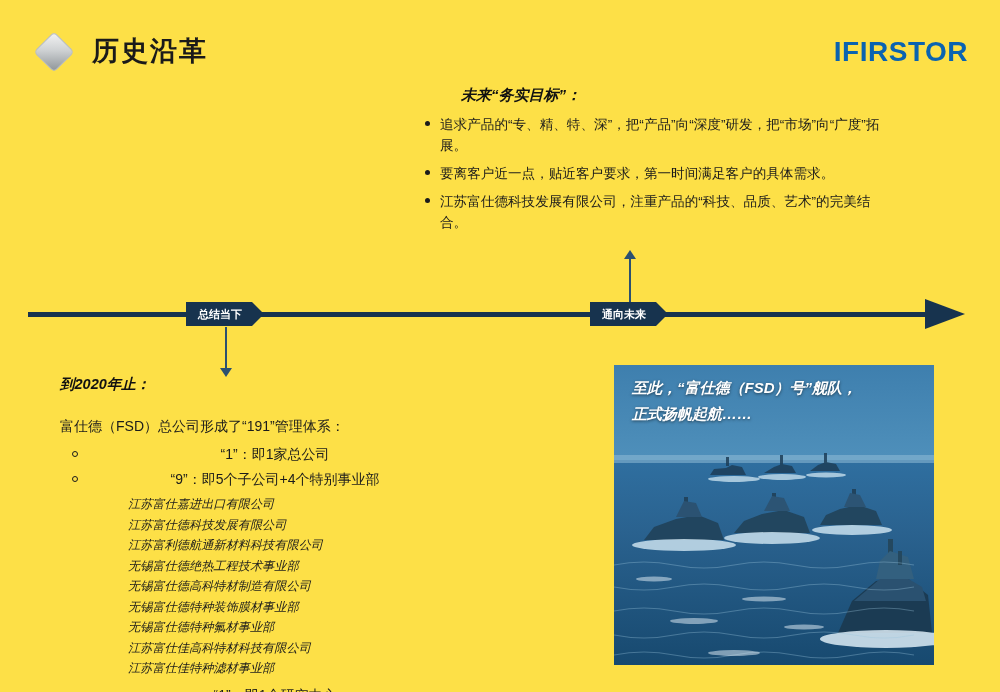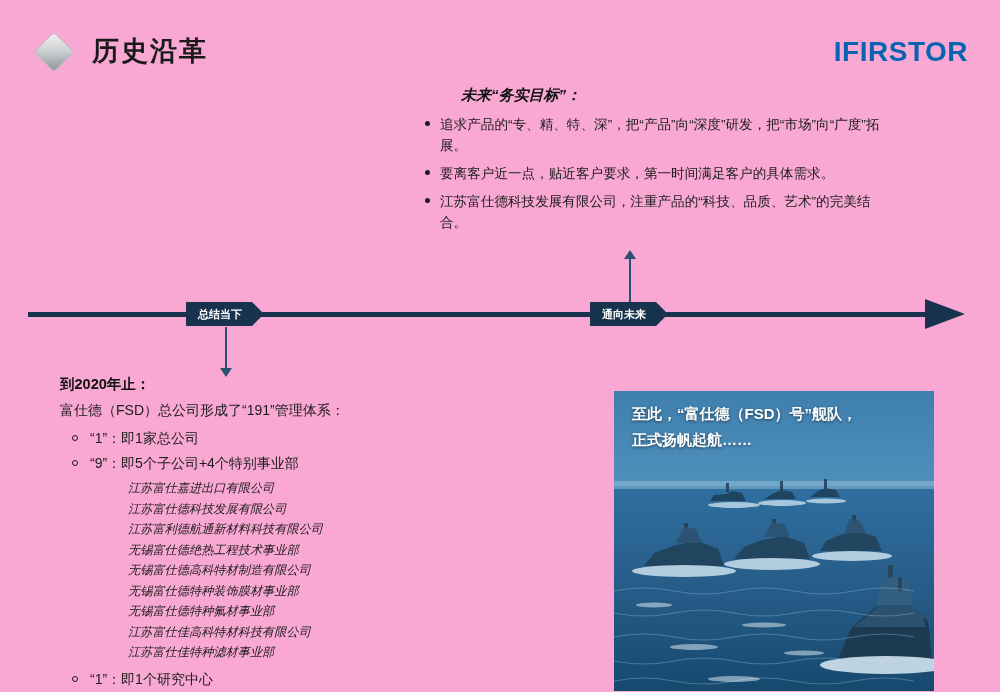--- a/index.html
+++ b/index.html
@@ -6,21 +6,21 @@
   html, body {
     margin: 0; padding: 0;
     width: 1000px; height: 692px;
     background: #ffffff;
     font-family: "Liberation Sans", sans-serif;
     overflow: hidden;
   }
   #slide {
     position: relative;
     width: 1000px; height: 692px;
-    background: #f9a8d4;
+    background: #fde047;
   }
 
   
   .hdr-diamond {
     position: absolute; left: 30px; top: 28px;
     width: 48px; height: 48px;
   }
   .hdr-title {
     position: absolute; left: 92px; top: 33px;
     font-size: 27px; font-weight: bold;
@@ -109,54 +109,56 @@
     position: absolute; left: 1px; top: 7px;
     width: 5px; height: 5px; border-radius: 50%;
     background: #1b1b1b;
   }
 
   
   .past {
     position: absolute; left: 60px; top: 375px; width: 400px;
   }
   .past-title {
-    font-size: 14.5px; font-weight: bold; 
-    color: #111; margin-bottom: 8px;
+    font-size: 14.5px; font-weight: bold; font-style: italic;
+    color: #111; margin-bottom: 24px;
   }
   .past-lead {
     font-size: 14px; color: #1b1b1b; margin-bottom: 8px;
   }
   .p-item {
     position: relative;
     padding-left: 30px;
     font-size: 14px;
     color: #1b1b1b;
     line-height: 1.5;
     margin-bottom: 4px;
+    text-align: center;
   }
   .p-item .bullet {
     position: absolute; left: 12px; top: 7px;
     width: 6px; height: 6px; border-radius: 50%;
     border: 1.6px solid #1b1b1b;
     background: transparent;
   }
   .sublist { margin: 3px 0 6px 0; font-style: italic; }
   .sub-line {
     font-size: 12.2px;
     color: #1b1b1b;
     line-height: 1.68;
     padding-left: 68px;
   }
 
   
   .photo {
-    position: absolute; left: 614px; top: 391px;
+    position: absolute; left: 614px; top: 365px;
     width: 320px; height: 300px;
     overflow: hidden;
     background: #0f3a63;
+    font-style: italic;
   }
   .sea {
     position: absolute; left: 0; top: 0; width: 100%; height: 100%;
   }
   .photo-cap {
     position: absolute; left: 18px; top: 10px;
     width: 290px;
     color: #ffffff;
     font-size: 15px;
     font-weight: bold;

